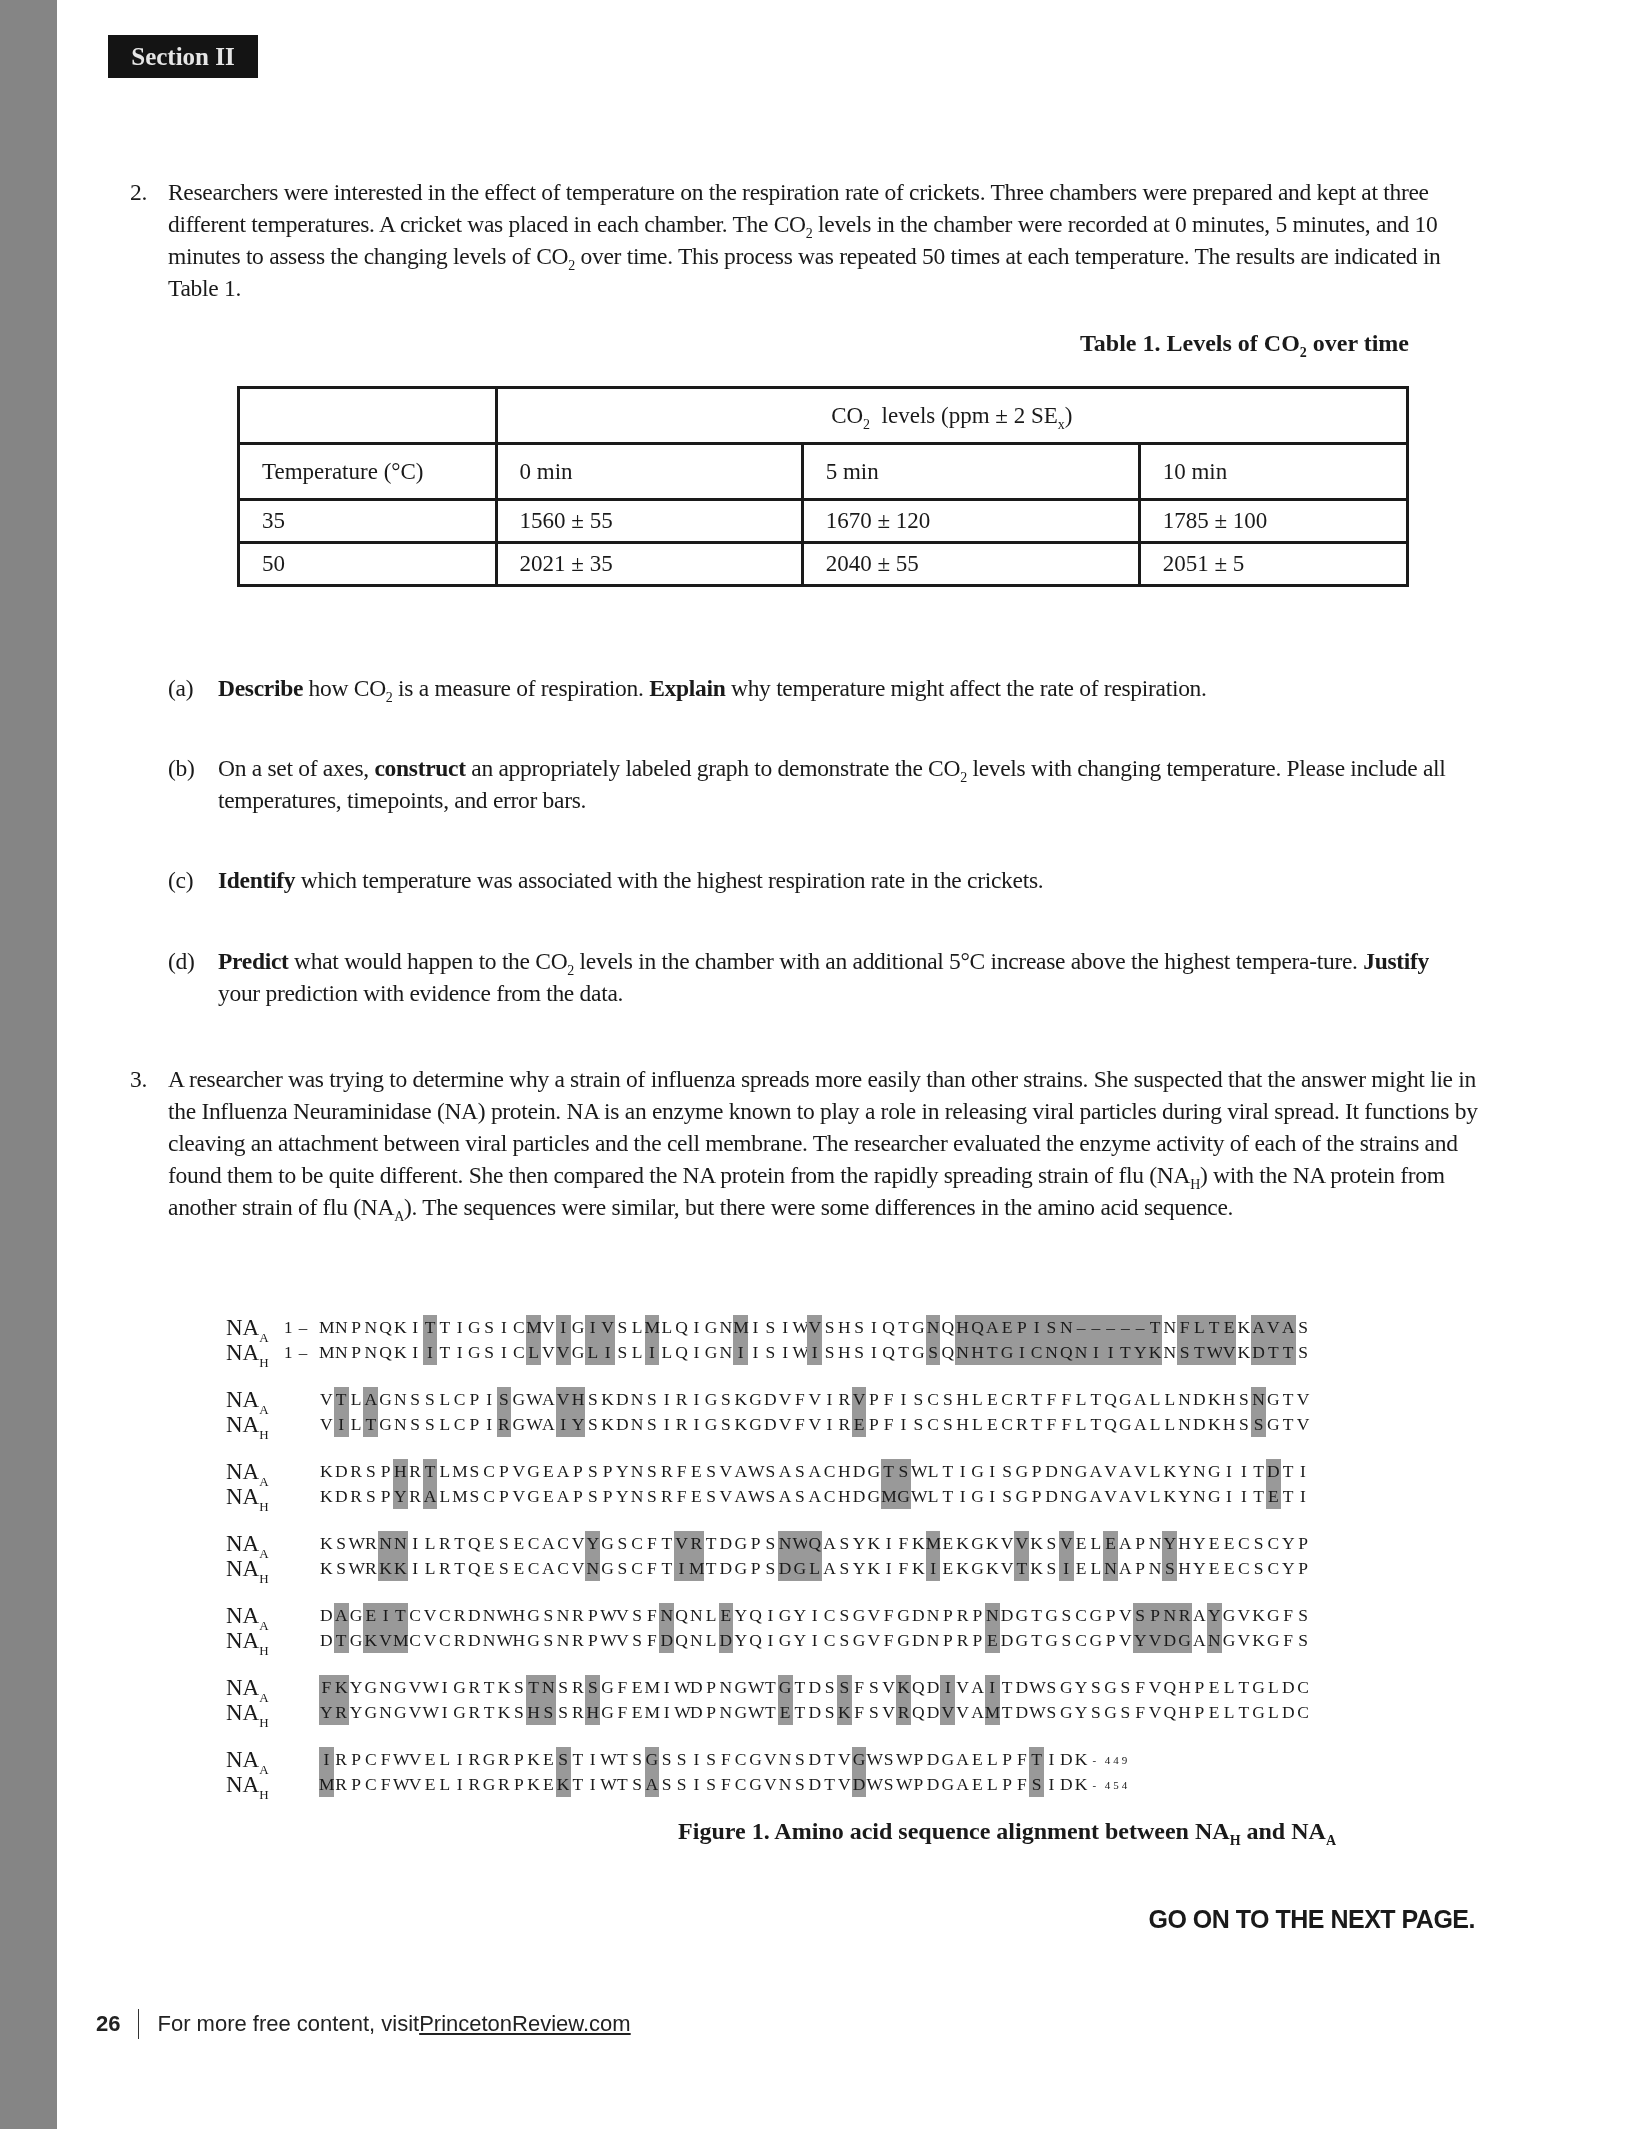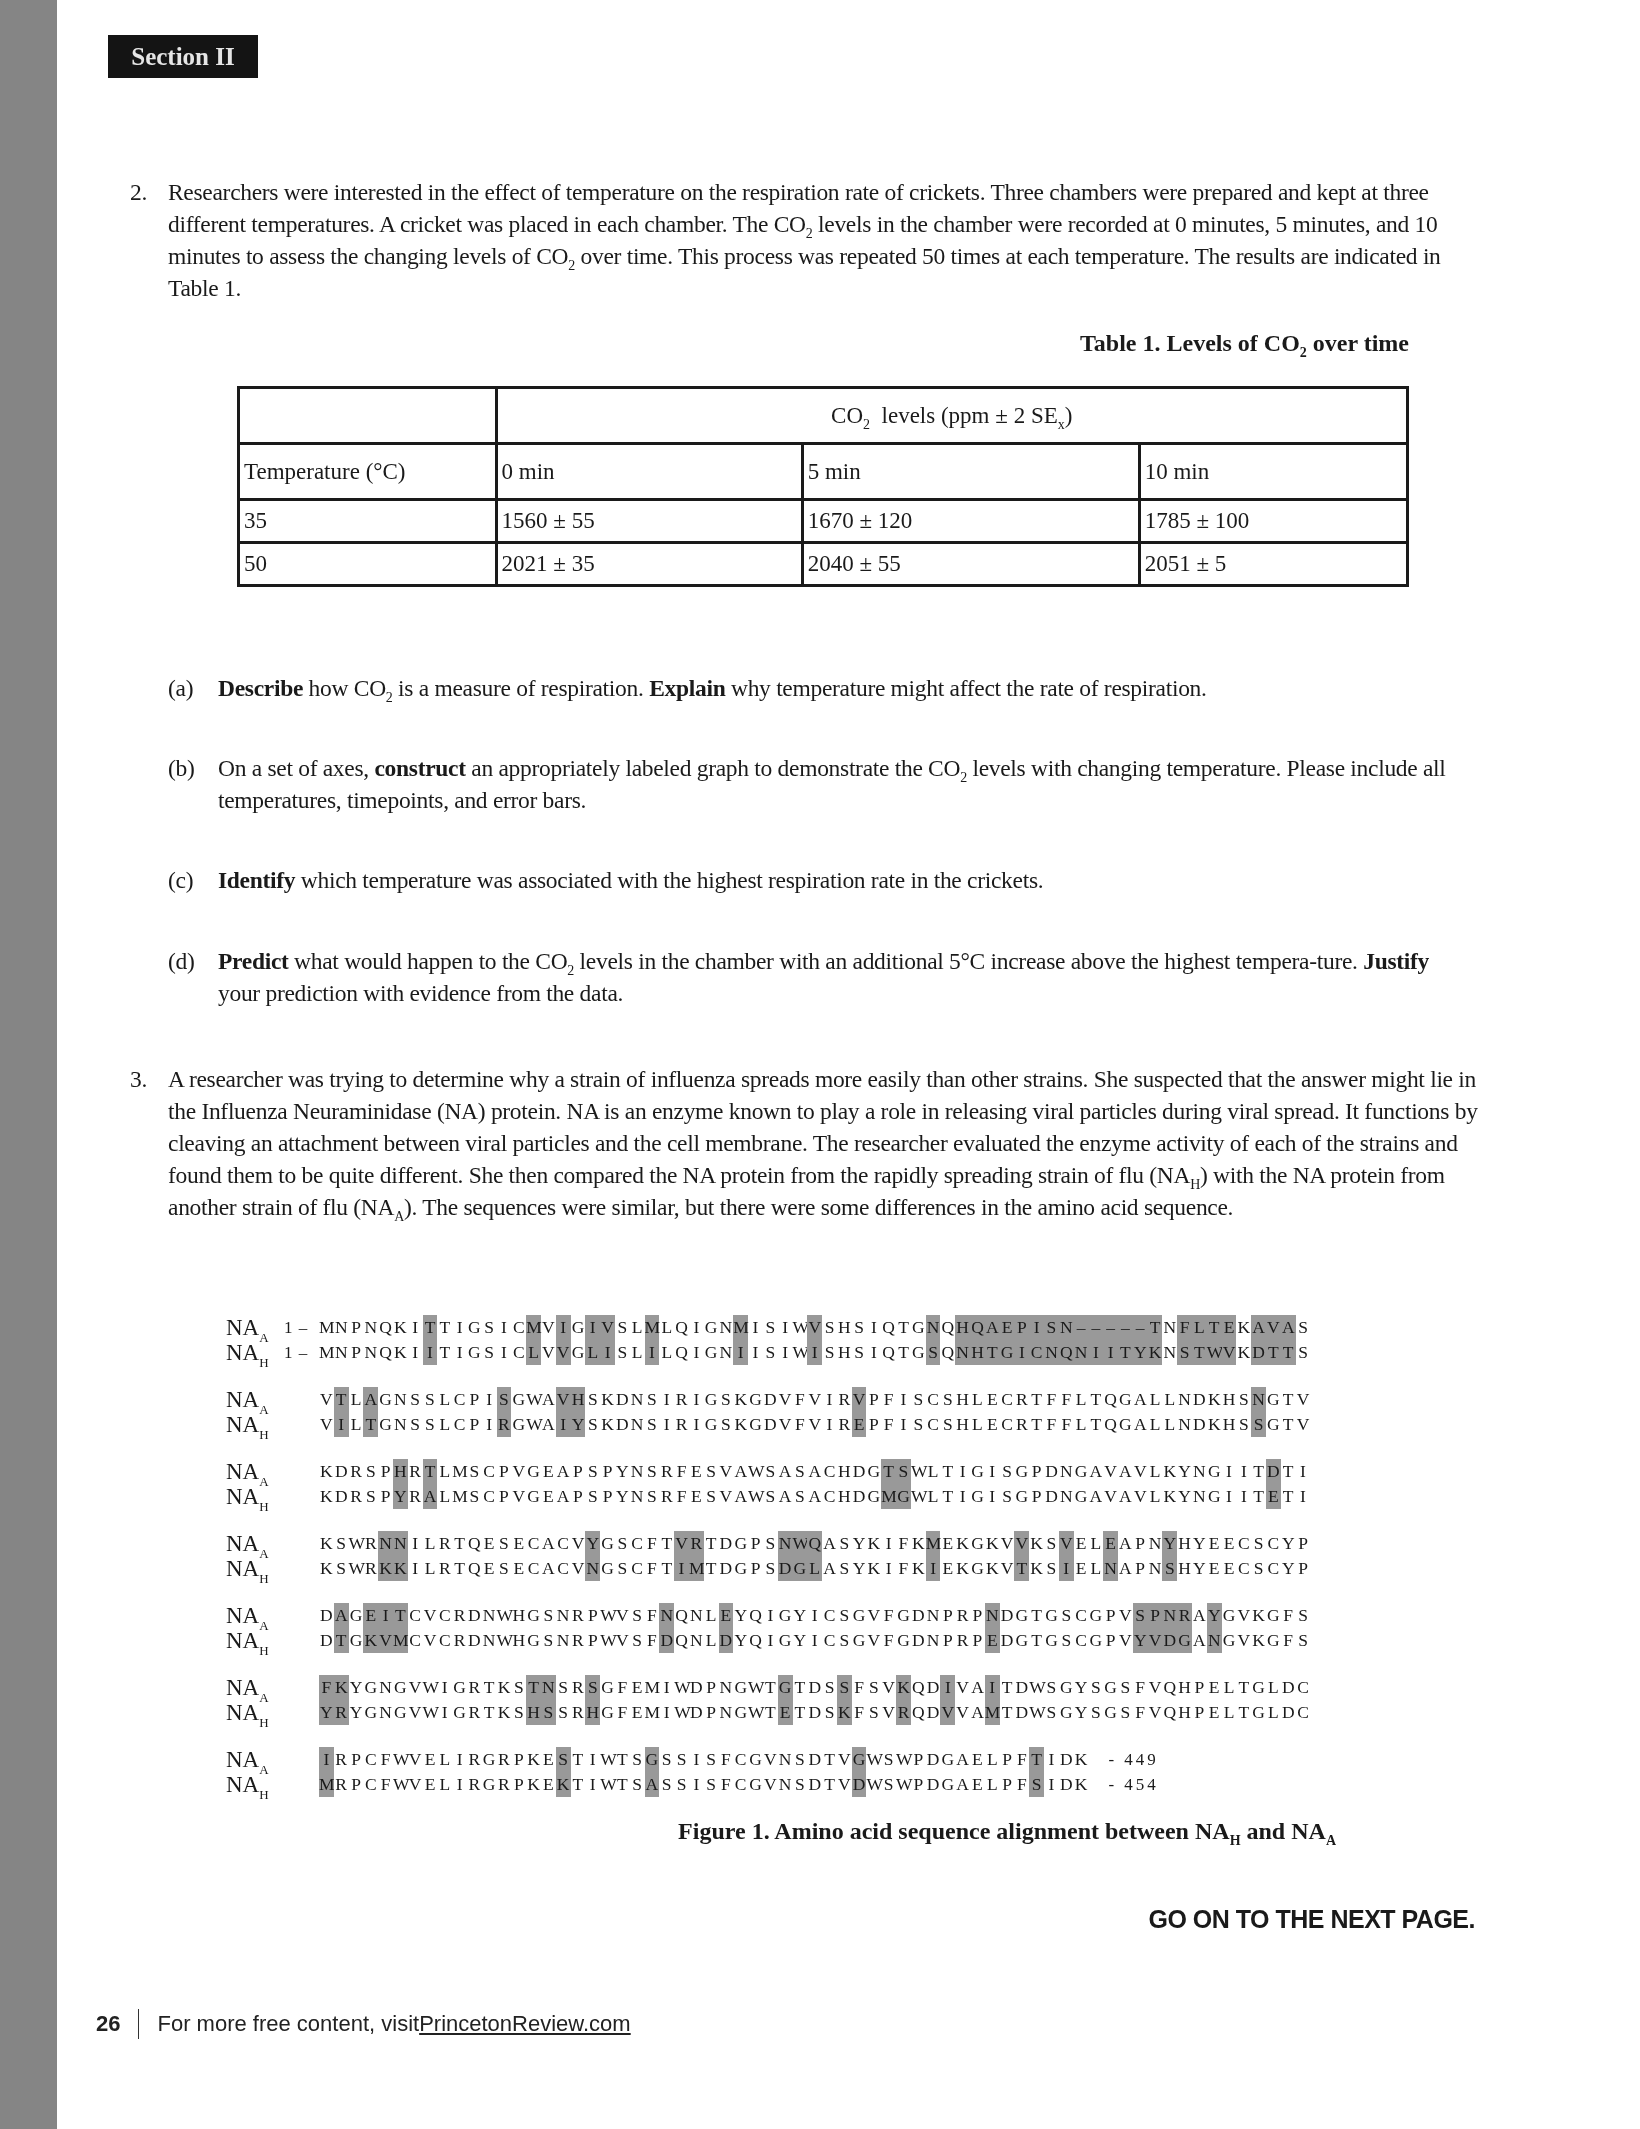--- a/index.html
+++ b/index.html
@@ -13,36 +13,36 @@
     color:#e5e5e5; font-weight:bold; font-size:25px; display:flex; align-items:center; justify-content:center;
   }
   .q { position:absolute; left:130px; width:1350px; font-size:23.5px; line-height:32px; letter-spacing:-0.3px; }
   .q .num { position:absolute; left:0; top:0; }
   .q .body { margin-left:38px; }
   sub { font-size:14px; vertical-align:-6px; line-height:0; }
   .caption { position:absolute; font-weight:bold; font-size:24px; text-align:right; }
   table.data {
     position:absolute; left:237px; top:386px; width:1172px; border-collapse:collapse; font-size:23px;
   }
-  table.data td { border:3px solid #1a1a1a; padding:0 4px; height:40px; vertical-align:middle; }
+  table.data td { border:3px solid #1a1a1a; padding:0 22px; height:40px; vertical-align:middle; }
   table.data tr.head td { height:53px; }
   table.data td.center { text-align:center; }
   .part { position:absolute; left:168px; width:1300px; font-size:23.5px; line-height:32px; letter-spacing:-0.3px; }
   .part .lbl { position:absolute; left:0; top:0; }
   .part .txt { margin-left:50px; }
   .align { position:absolute; left:226px; top:1315px; width:1110px; }
   .block { margin-bottom:22px; }
   .seqline { display:flex; align-items:center; height:25px; }
   .seqlbl { width:58px; font-size:23px; }
   .seqlbl sub { font-size:13px; vertical-align:-7px; }
   .prefix { width:35px; font-size:17px; letter-spacing:1px; }
   .seq { font-size:17.5px; letter-spacing:0; display:flex; }
   .seq span { display:inline-block; width:14.8px; text-align:center; line-height:25px; }
   .seq span.hl { background:#999999; }
-  .suffix { font-size:17px; margin-left:20px; letter-spacing:3px; }
+  .suffix { font-size:11px; margin-left:4px; letter-spacing:3px; }
   .go-next { position:absolute; right:165px; top:1905px; font-family:Liberation Sans, sans-serif; font-weight:bold; font-size:25px; letter-spacing:-0.5px; }
   .footer { position:absolute; left:96px; top:2009px; font-family:"Liberation Sans", sans-serif; font-size:22px; display:flex; align-items:center; color:#222; }
   .footer .page { font-weight:bold; font-size:22px; }
   .footer .sep { width:1px; height:30px; background:#333; margin:0 18px; }
   .footer .link { text-decoration:underline; }
 </style>
 </head>
 <body>
 
 <div class="left-bar"></div>

